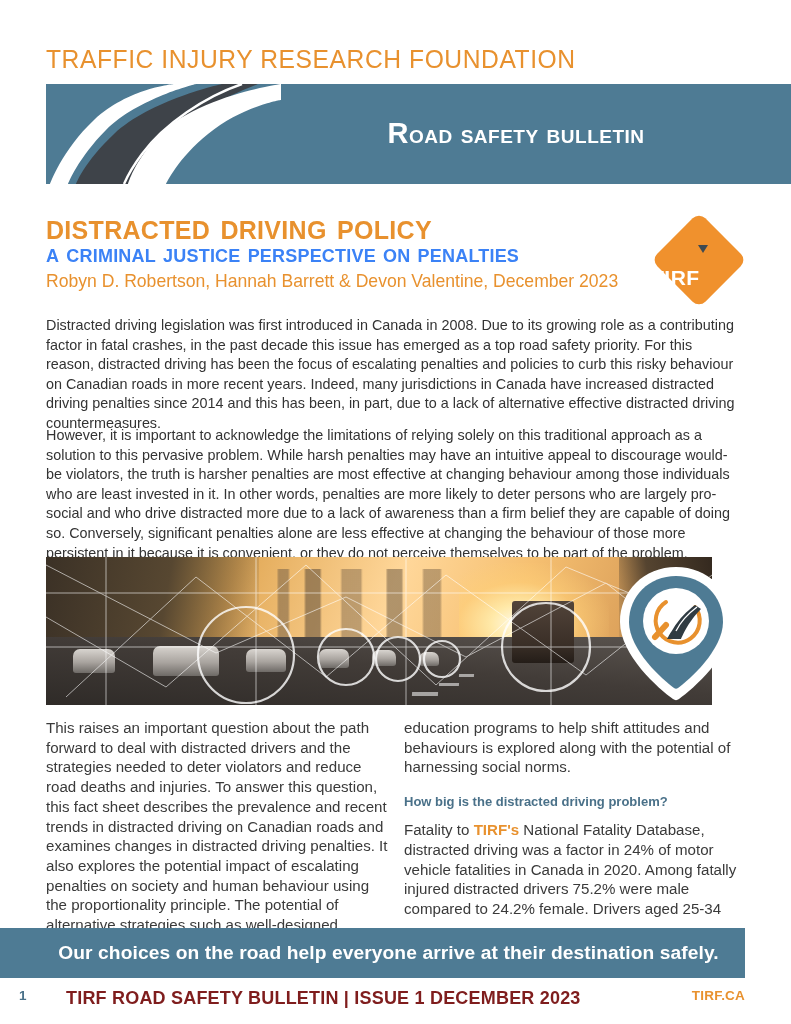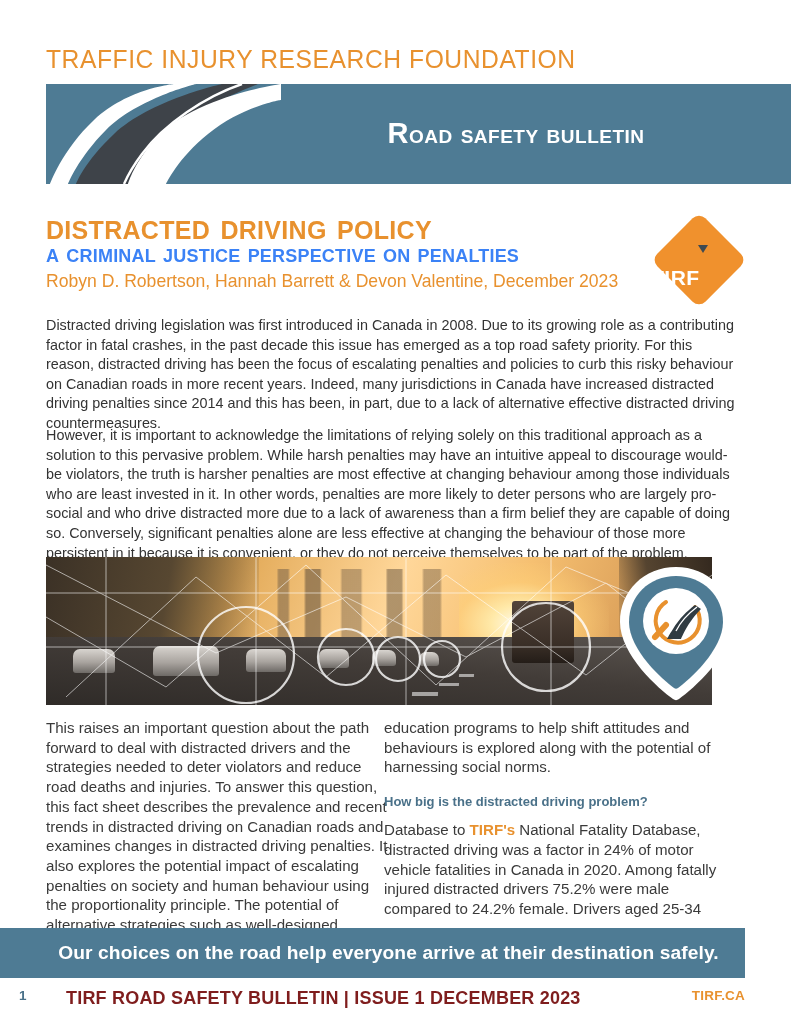--- a/index.html
+++ b/index.html
@@ -227,21 +227,21 @@
   
   .col {
     position: absolute;
     top: 718px;
     width: 344px;
     color: #3A3A3A;
     font-size: 15.1px;
     line-height: 19.7px;
   }
   .col-left  { left: 46px; }
-  .col-right { left: 384px; }
+  .col-right { left: 404px; }
 
   .col-heading {
     color: #4A7189;
     font-size: 13px;
     font-weight: 700;
     line-height: 22px;
     margin-top: 14px;
     margin-bottom: 7px;
   }
   .brand-inline { color: #E8912E; font-weight: 700; }
@@ -380,21 +380,21 @@
     <path d="M86 44 C78 50, 70 58, 65 68" stroke="#FFFFFF" stroke-width="1.3" fill="none"></path>
   </svg>
 
   <div class="col col-left">
     <p>This raises an important question about the path forward to deal with distracted drivers and the strategies needed to deter violators and reduce road deaths and injuries. To answer this question, this fact sheet describes the prevalence and recent trends in distracted driving on Canadian roads and examines changes in distracted driving penalties. It also explores the potential impact of escalating penalties on society and human behaviour using the proportionality principle. The potential of alternative strategies such as well-designed awareness and</p>
   </div>
 
   <div class="col col-right">
     <p>education programs to help shift attitudes and behaviours is explored along with the potential of harnessing social norms.</p>
     <div class="col-heading">How big is the distracted driving problem?</div>
-    <p><span>Database to </span><span class="brand-inline">TIRF's</span><span> National Fatality Database, distracted driving was a factor in 24% of motor vehicle fatalities in Canada in 2020. Among fatally injured distracted drivers 75.2% were male compared to 24.2% female. Drivers aged 25-34</span></p>
+    <p><span>Fatality to </span><span class="brand-inline">TIRF's</span><span> National Fatality Database, distracted driving was a factor in 24% of motor vehicle fatalities in Canada in 2020. Among fatally injured distracted drivers 75.2% were male compared to 24.2% female. Drivers aged 25-34</span></p>
   </div>
 
   <div class="tagline-banner">
     <div class="tagline-text">Our choices on the road help everyone arrive at their destination safely.</div>
   </div>
 
   <div class="footer-pageno">1</div>
   <div class="footer-ref">TIRF ROAD SAFETY BULLETIN | ISSUE 1 DECEMBER 2023</div>
   <div class="footer-site">TIRF.CA</div>
 

